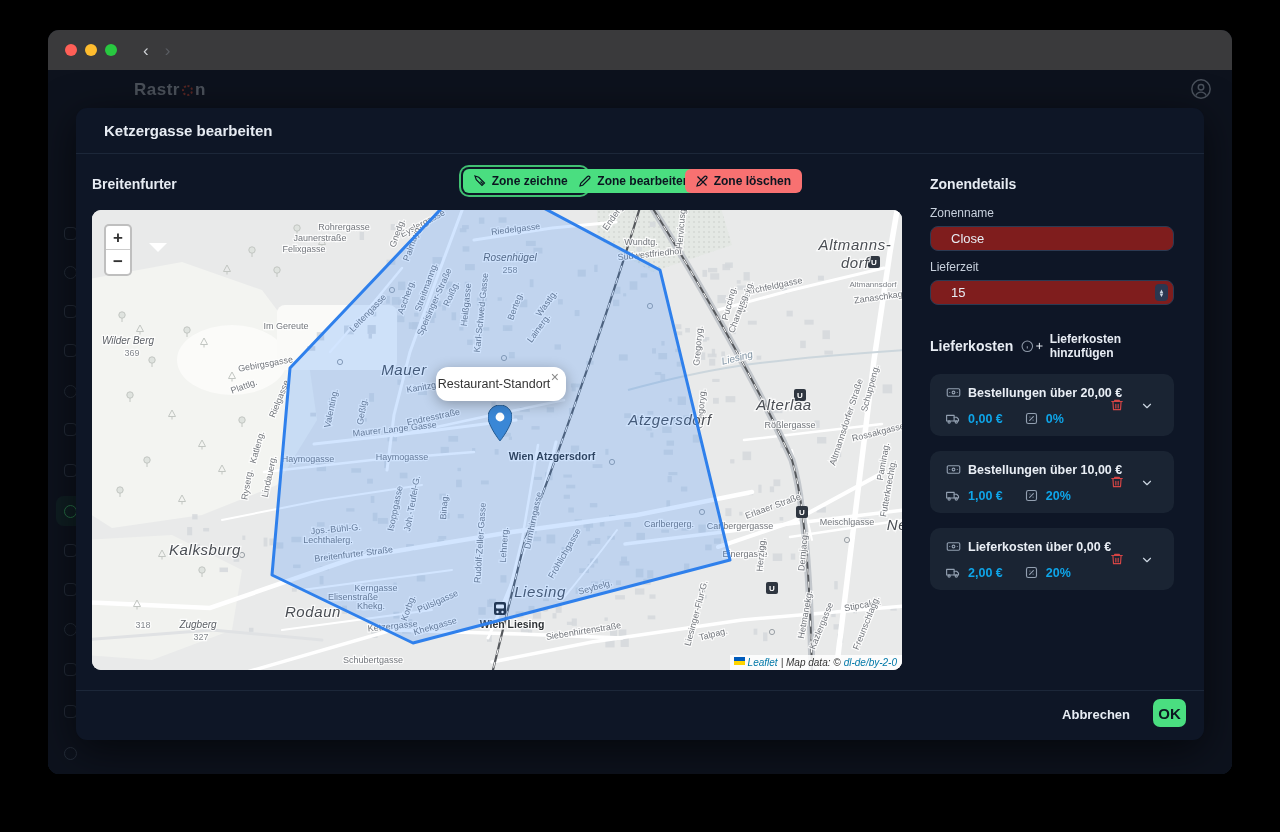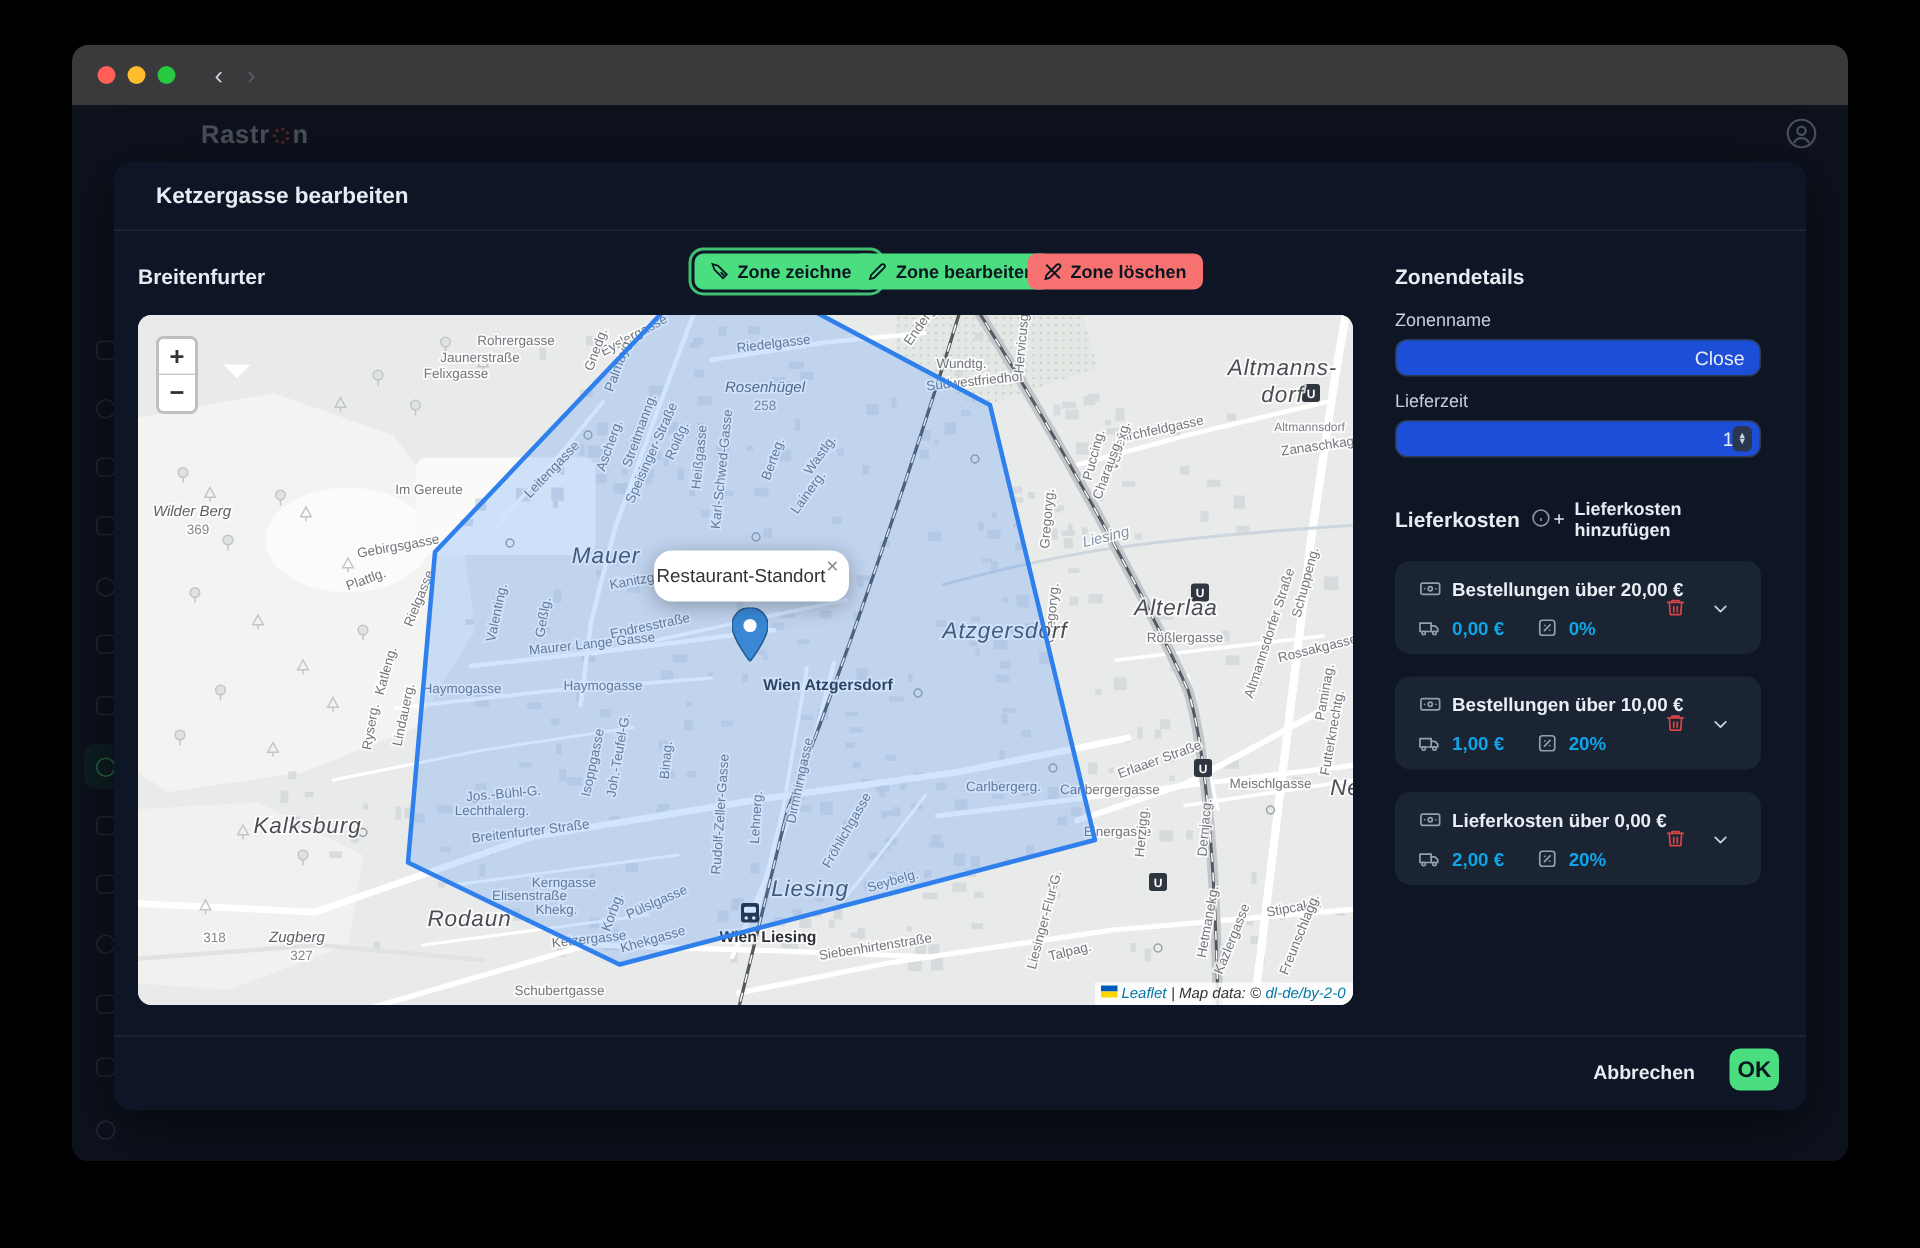--- a/index.html
+++ b/index.html
@@ -93,23 +93,23 @@
     padding:2px 5px 2px 4px; display:flex; align-items:flex-start; gap:3px;font-style:italic; }
   .attribution a { color:#0078a8; text-decoration:none; }
   .flag { width:11px; height:8px; display:inline-block; }
   .flag .t { height:4px; background:#005bbb; }
   .flag .b { height:4px; background:#ffd500; }
 
   
   .rcol { position:absolute; left:854px; top:68px; width:244px; }
   .r-heading { font-size:14px; font-weight:700; margin-bottom:14px; }
   .f-label { font-size:12px; color:#c7d0dc; margin-bottom:6px; }
-  .f-input { width:244px; height:25px; background:#1d4ed8; border:1px solid #2c3a52;
-    border-radius:8px; color:#e7ecf3; font-size:13px; padding:0 10px;
-    font-family:inherit; margin-bottom:9px;text-align:right; }
+  .f-input { width:244px; height:25px; background:#7f1d1d; border:1px solid #2c3a52;
+    border-radius:8px; color:#e7ecf3; font-size:13px; padding:0 20px;
+    font-family:inherit; margin-bottom:9px; }
   .num-wrap { position:relative; }
   .spinner { position:absolute; right:6px; top:4px; width:13px; height:17px;
     background:#2b3750; border-radius:4px; display:flex; flex-direction:column;
     align-items:center; justify-content:center; cursor:pointer; }
   .spinner span { font-size:6px; line-height:4px; color:#cbd5e1; }
 
   .costs-head { display:flex; align-items:center; margin:18px 0 14px 0; }
   .costs-title { font-size:14px; font-weight:700; }
   .info-ic { width:14px; height:14px; color:#8e99a8; margin-left:8px; cursor:pointer; }
   .add-cost { margin-left:auto; display:flex; align-items:center; gap:5px;

